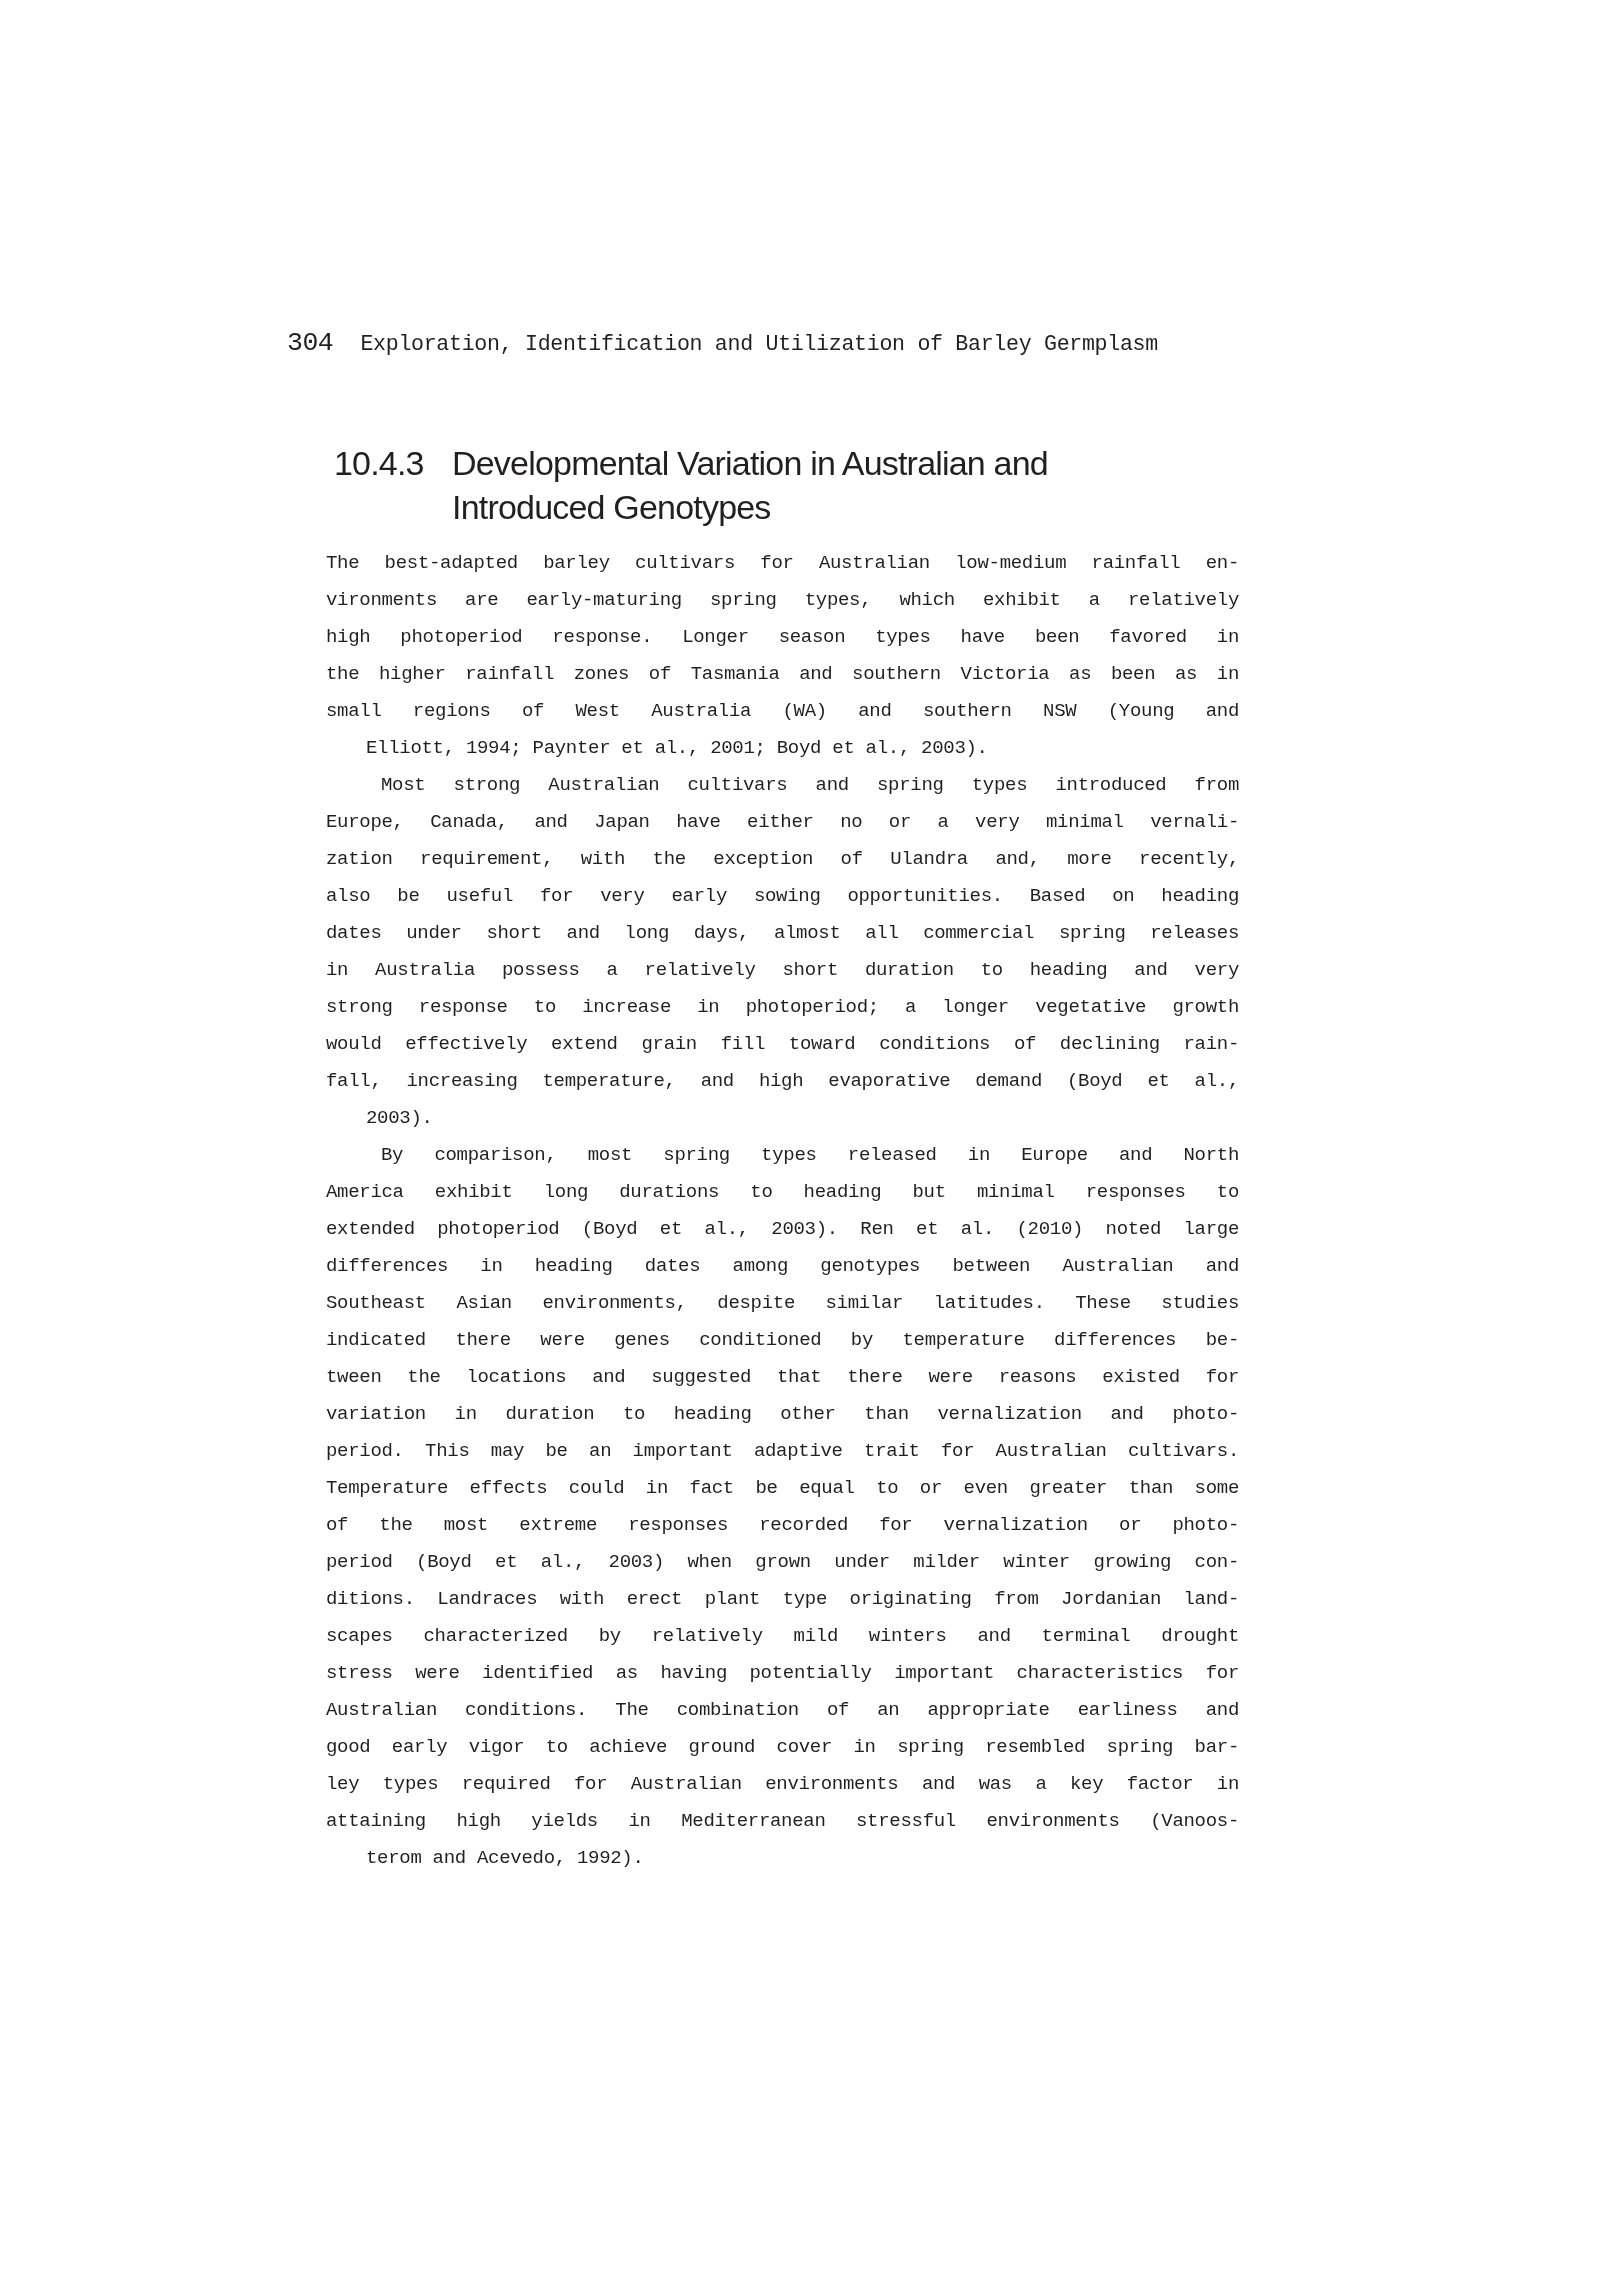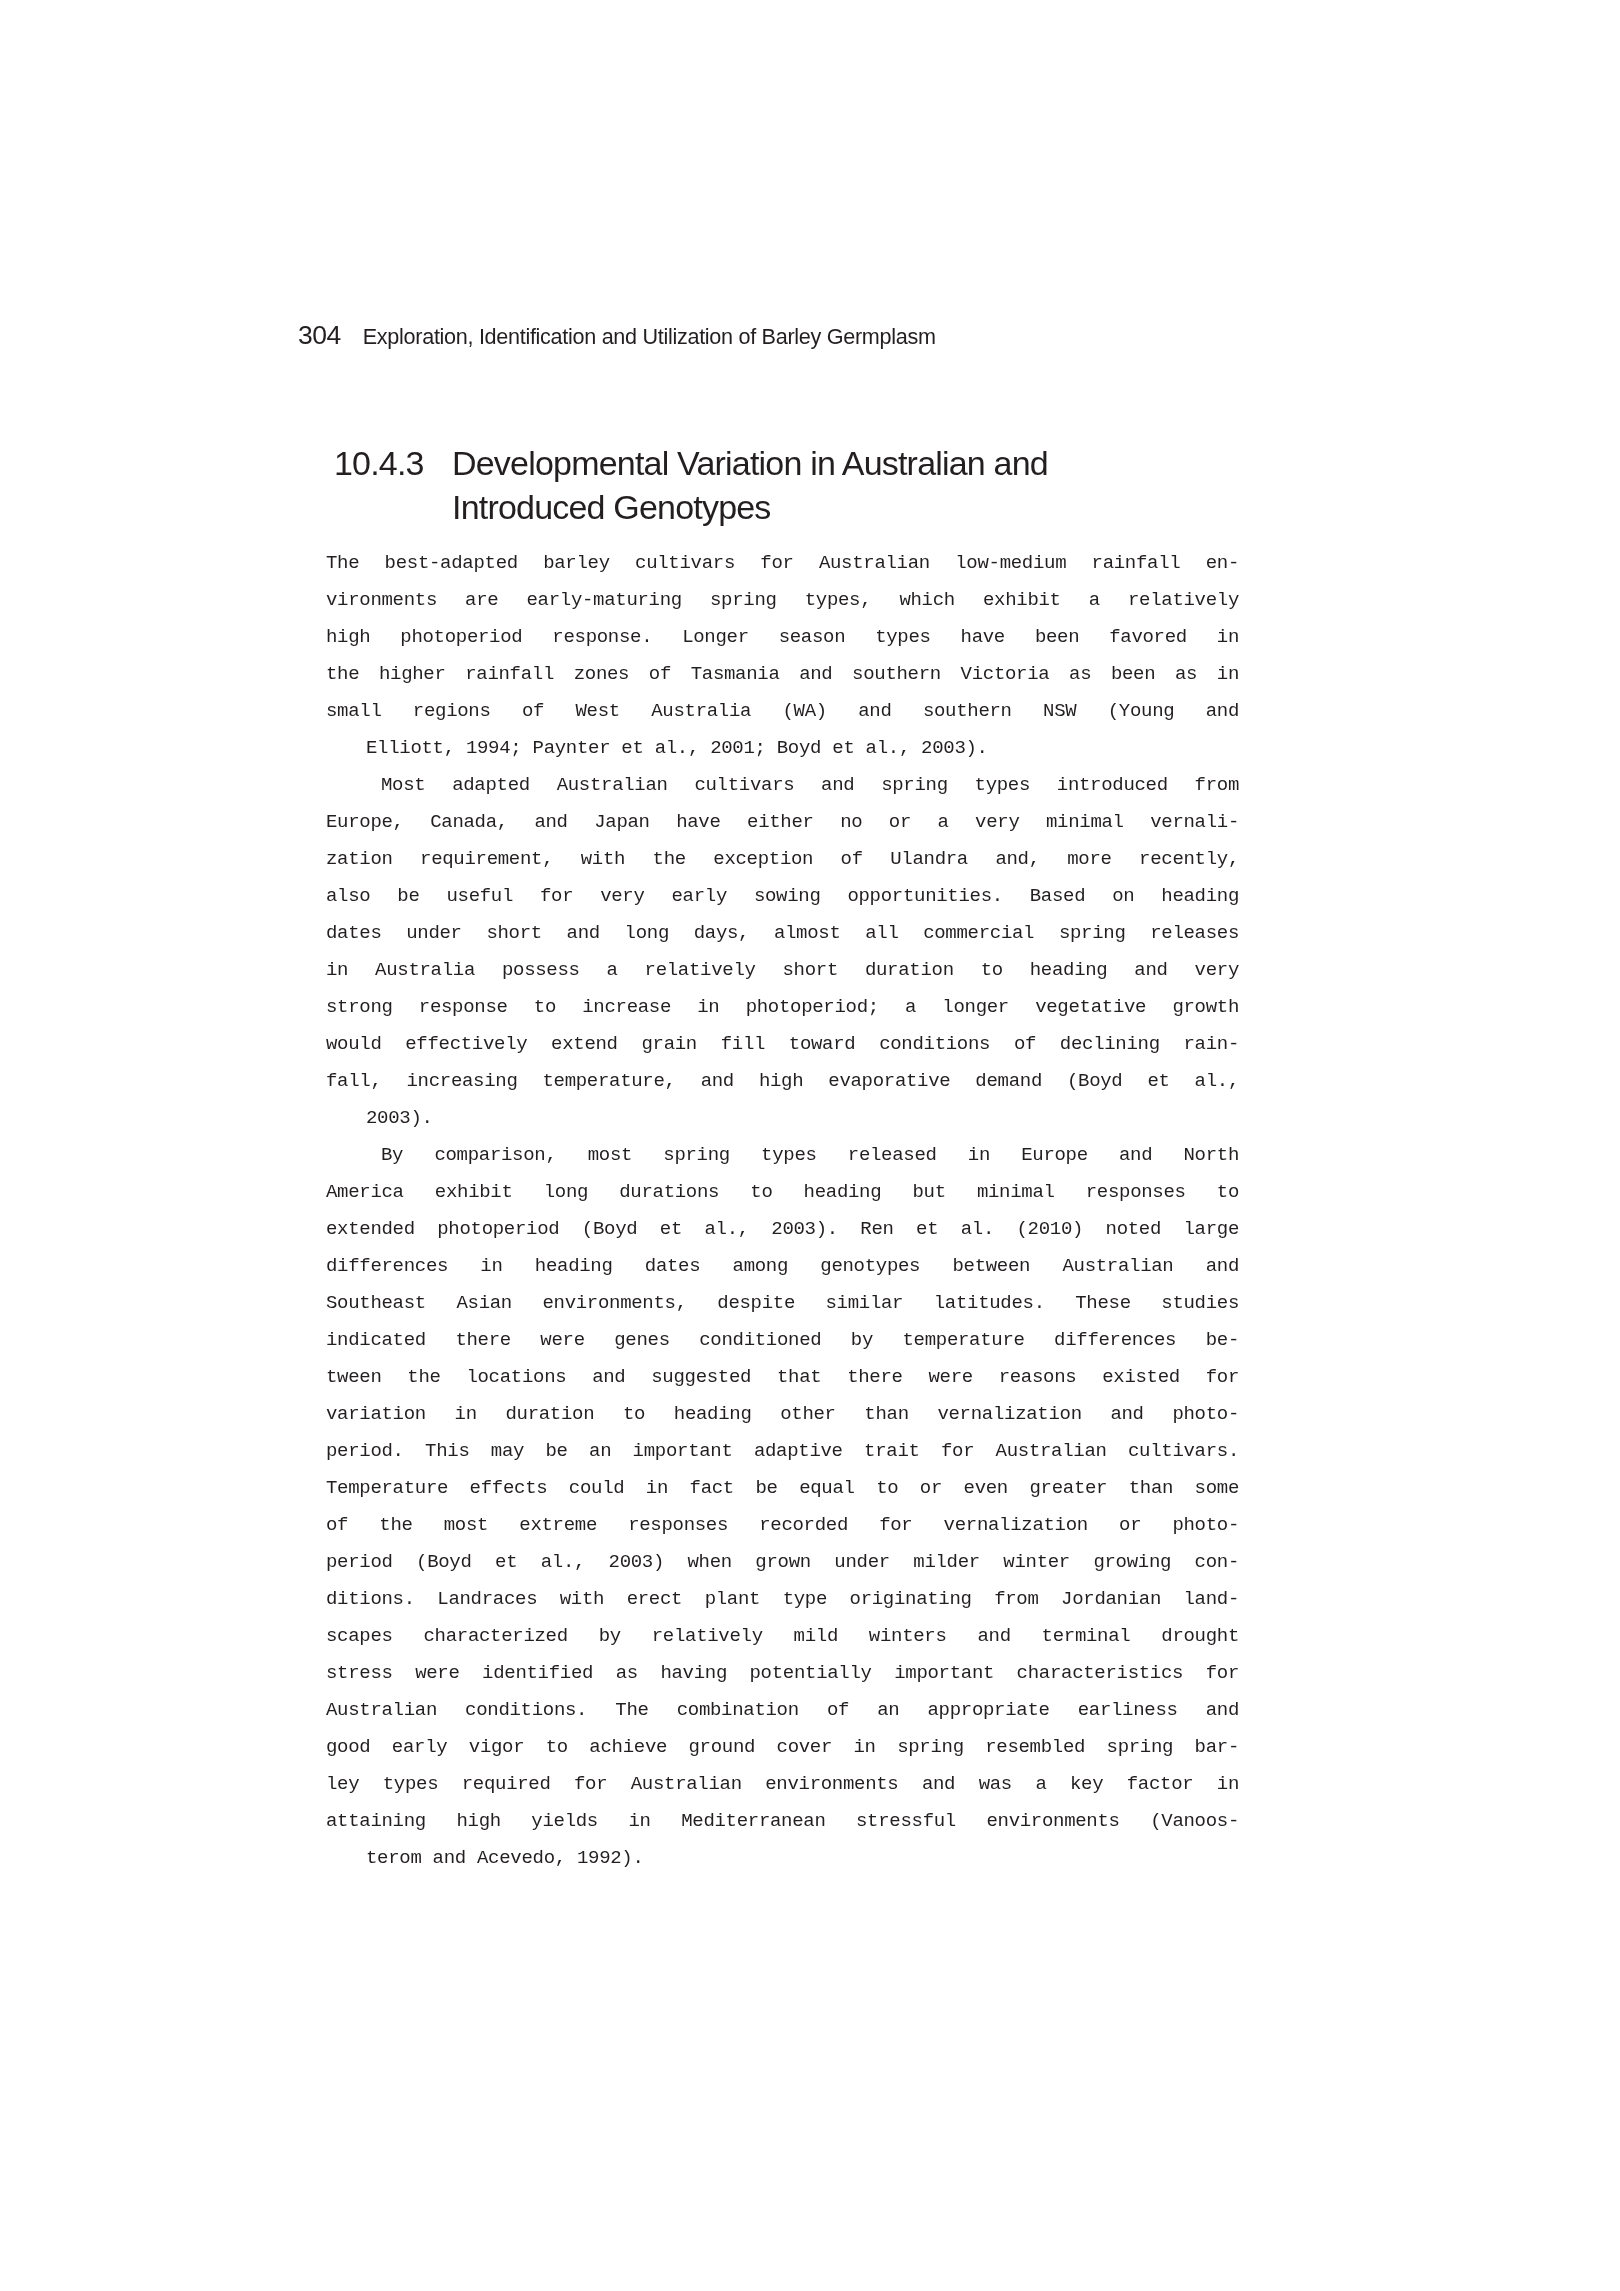--- a/index.html
+++ b/index.html
@@ -1,19 +1,19 @@
 <!DOCTYPE html>
 <html><head>
   <meta charset="utf-8">
   <style>
     html, body { margin: 0; padding: 0; background: #ffffff; }
     body { width: 1620px; height: 2292px; position: relative; overflow: hidden; color: #231f20; }
     .running-head {
-      position: absolute; left: 287px; top: 320px;
-      font-family: Liberation Sans, sans-serif; white-space: nowrap; margin-left: 11px;
+      position: absolute; left: 287px; top: 328px;
+      font-family: Liberation Mono, monospace; white-space: nowrap;
     }
     .page-number { font-size: 26.5px; letter-spacing: -0.5px; vertical-align: baseline; }
     .running-title { font-size: 21.6px; margin-left: 17.6px; letter-spacing: -0.3px; }
     .section-heading {
       position: absolute; left: 326px; top: 433px; width: 921px;
       font-family: "Liberation Sans", sans-serif; font-size: 34px; line-height: 44px;
       letter-spacing: -0.8px; margin: 8px; font-weight: normal;
     }
     .section-number { display: inline-block; width: 118px; }
     .heading-line2 { display: block; padding-left: 118px; }
@@ -42,21 +42,21 @@
 <div class="body-text">
   <div>
       <span class="line">The best-adapted barley cultivars for Australian low-medium rainfall en-</span>
       <span class="line">vironments are early-maturing spring types, which exhibit a relatively</span>
       <span class="line">high photoperiod response. Longer season types have been favored in</span>
       <span class="line">the higher rainfall zones of Tasmania and southern Victoria as been as in</span>
       <span class="line">small regions of West Australia (WA) and southern NSW (Young and</span>
       <span class="line last">Elliott, 1994; Paynter et al., 2001; Boyd et al., 2003).</span>
     </div>
   <div>
-      <span class="line indent">Most adapted Australian cultivars and spring types introduced from</span>
+      <span class="line indent">Most strong Australian cultivars and spring types introduced from</span>
       <span class="line">Europe, Canada, and Japan have either no or a very minimal vernali-</span>
       <span class="line">zation requirement, with the exception of Ulandra and, more recently,</span>
       <span class="line">also be useful for very early sowing opportunities. Based on heading</span>
       <span class="line">dates under short and long days, almost all commercial spring releases</span>
       <span class="line">in Australia possess a relatively short duration to heading and very</span>
       <span class="line">strong response to increase in photoperiod; a longer vegetative growth</span>
       <span class="line">would effectively extend grain fill toward conditions of declining rain-</span>
       <span class="line">fall, increasing temperature, and high evaporative demand (Boyd et al.,</span>
       <span class="line last">2003).</span>
     </div>

